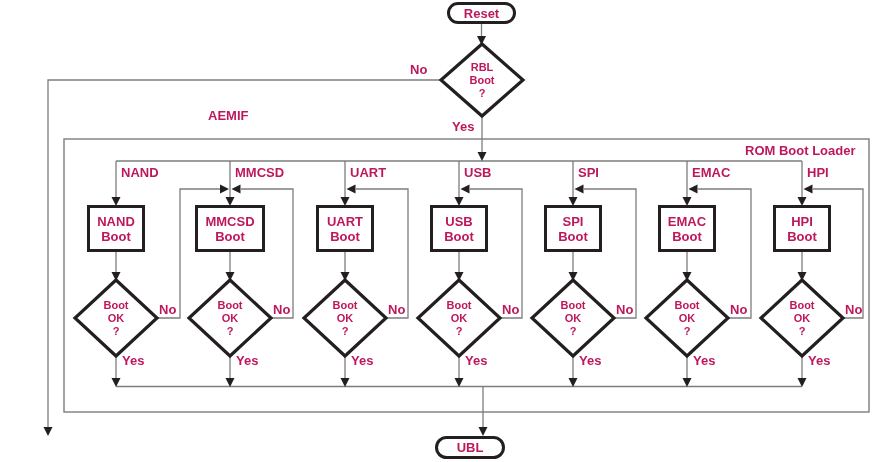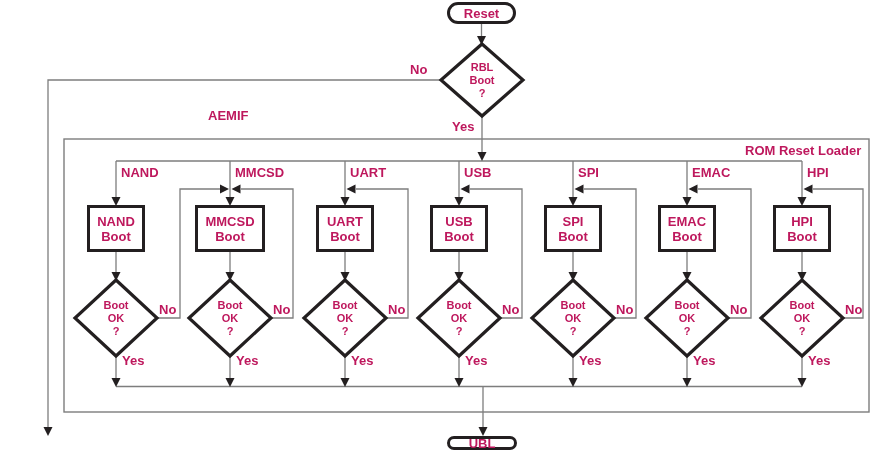--- a/index.html
+++ b/index.html
@@ -92,31 +92,31 @@
       <polygon points="231.5,189 240.5,184.5 240.5,193.5"></polygon>
       <polygon points="346.5,189 355.5,184.5 355.5,193.5"></polygon>
       <polygon points="460.5,189 469.5,184.5 469.5,193.5"></polygon>
       <polygon points="574.5,189 583.5,184.5 583.5,193.5"></polygon>
       <polygon points="688.5,189 697.5,184.5 697.5,193.5"></polygon>
       <polygon points="803.5,189 812.5,184.5 812.5,193.5"></polygon>
     </g>
   </svg>
 
   <div class="terminal" style="left:447px;top:2px;width:69px;height:22px;">Reset</div>
-  <div class="terminal" style="left:447px;top:436px;width:70px;height:14px;">UBL</div>
+  <div class="terminal" style="left:435px;top:436px;width:70px;height:23px;">UBL</div>
 
   <div class="dtext" style="left:447px;top:61px;">
     <div>RBL</div>
     <div>Boot</div>
     <div>?</div>
   </div>
   <div class="lbl" style="left:410px;top:63px;">No</div>
   <div class="lbl" style="left:452px;top:120px;">Yes</div>
   <div class="lbl" style="left:208px;top:61px;margin-top:48px;">AEMIF</div>
-  <div class="lbl" style="left:745px;top:144px;">ROM Reset Loader</div>
+  <div class="lbl" style="left:745px;top:144px;">ROM Boot Loader</div>
 
   <div class="lbl" style="left:121px;top:166px;">NAND</div>
   <div class="lbl" style="left:235px;top:166px;">MMCSD</div>
   <div class="lbl" style="left:350px;top:166px;">UART</div>
   <div class="lbl" style="left:464px;top:166px;">USB</div>
   <div class="lbl" style="left:578px;top:166px;">SPI</div>
   <div class="lbl" style="left:692px;top:166px;">EMAC</div>
   <div class="lbl" style="left:807px;top:166px;">HPI</div>
 
   <div class="boot-box" style="left:87px;width:58px;">

